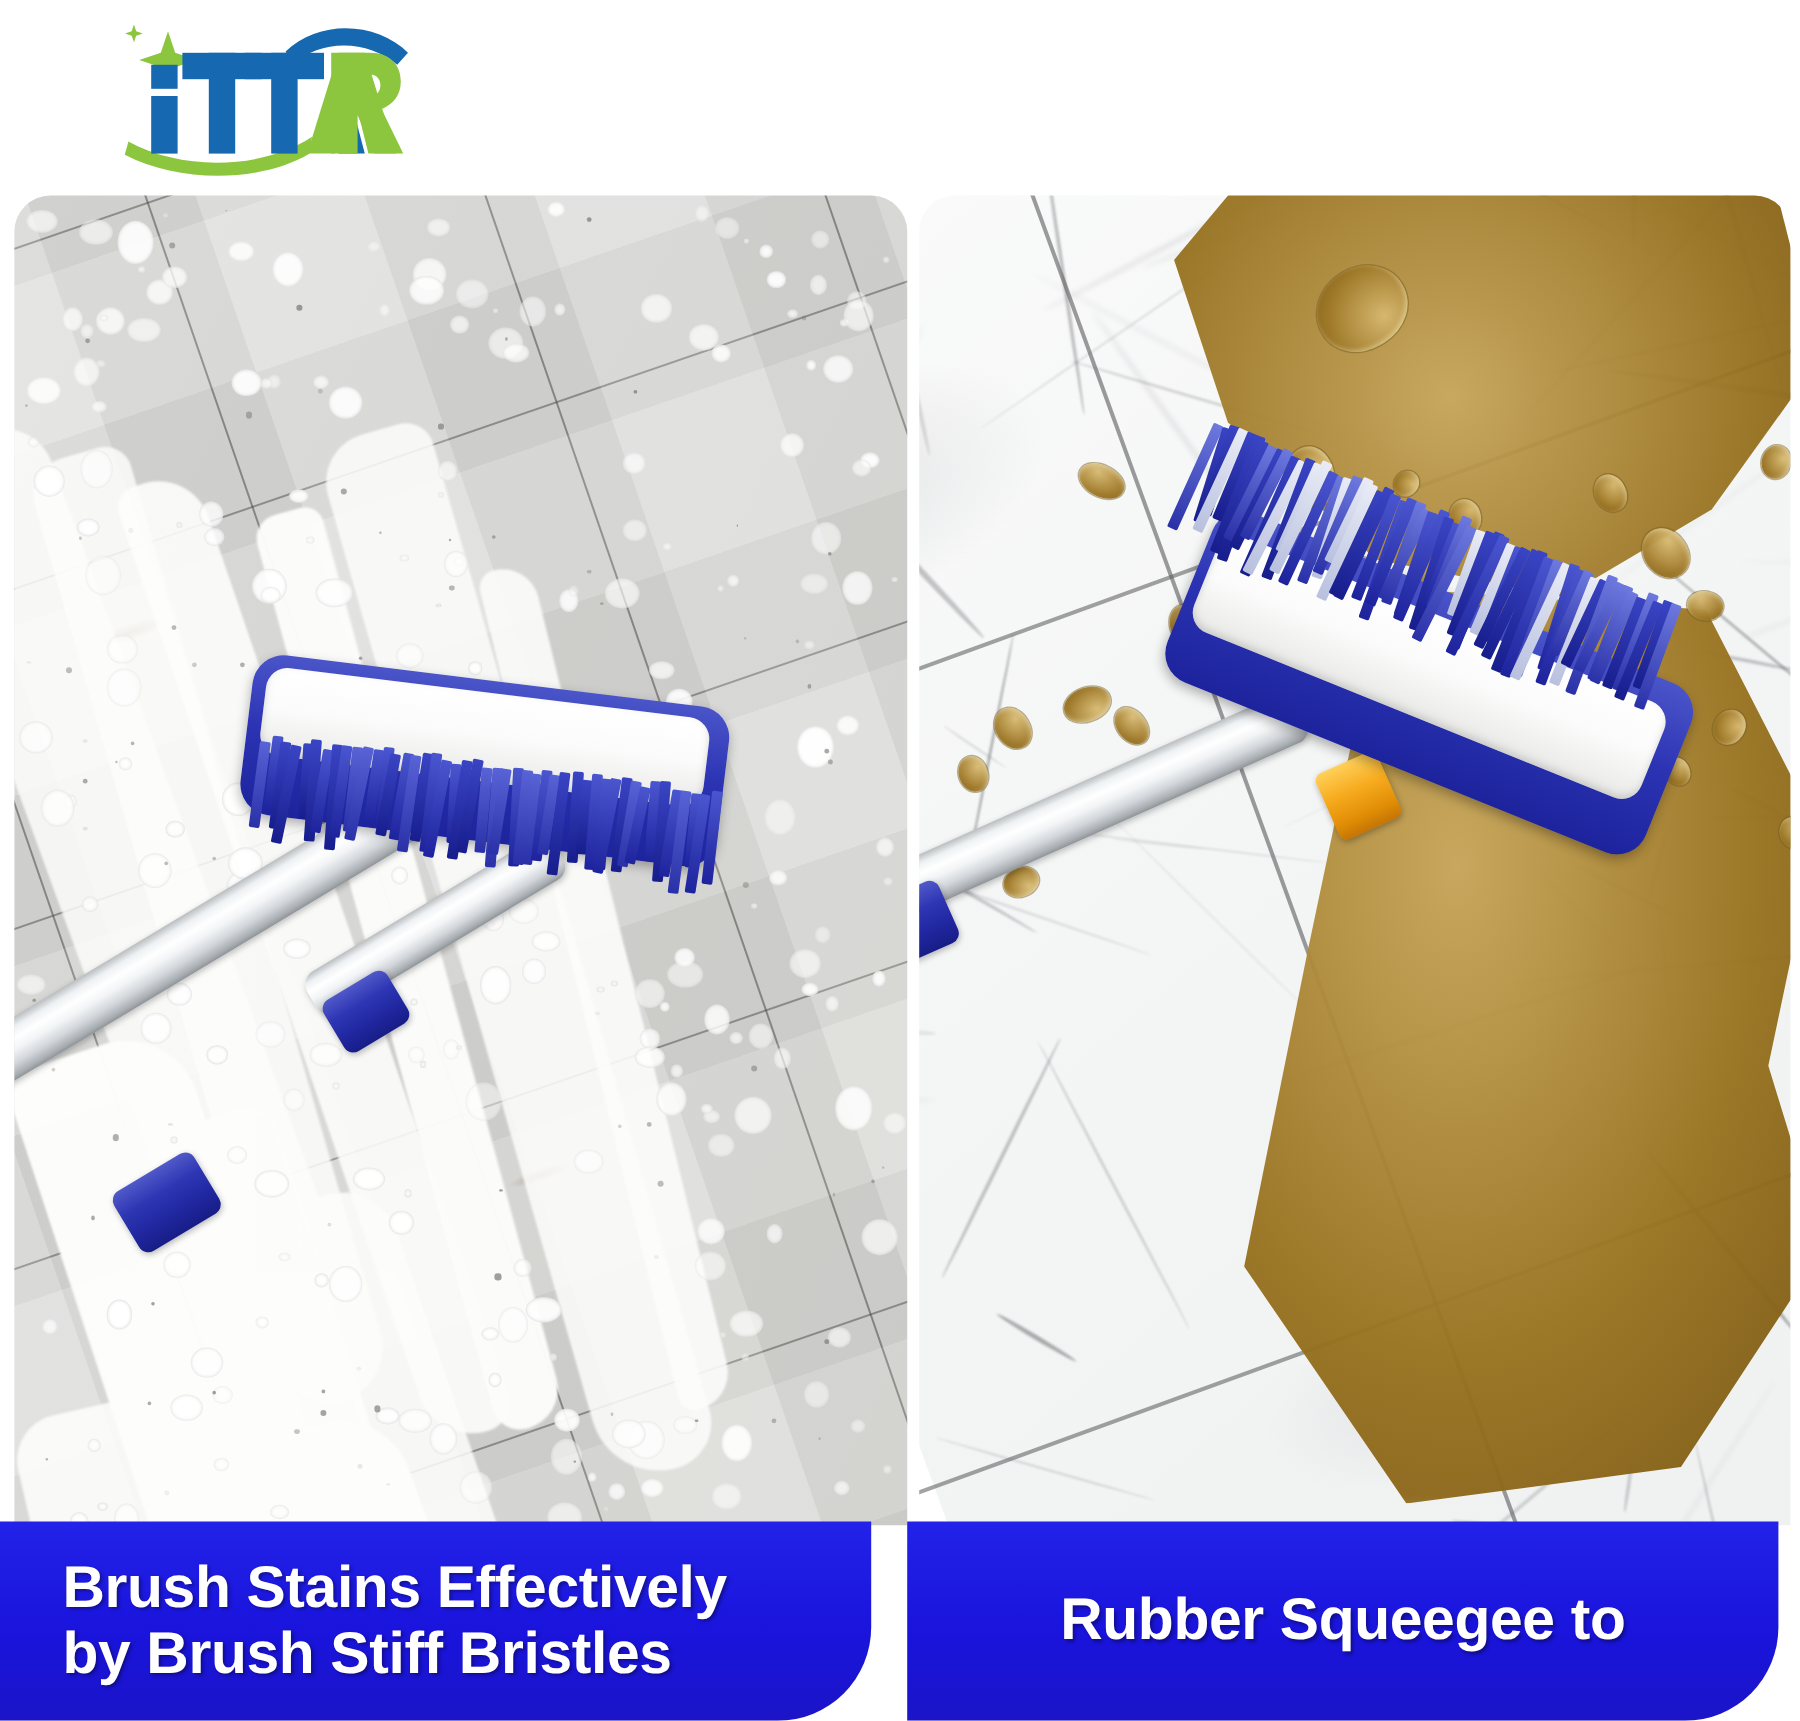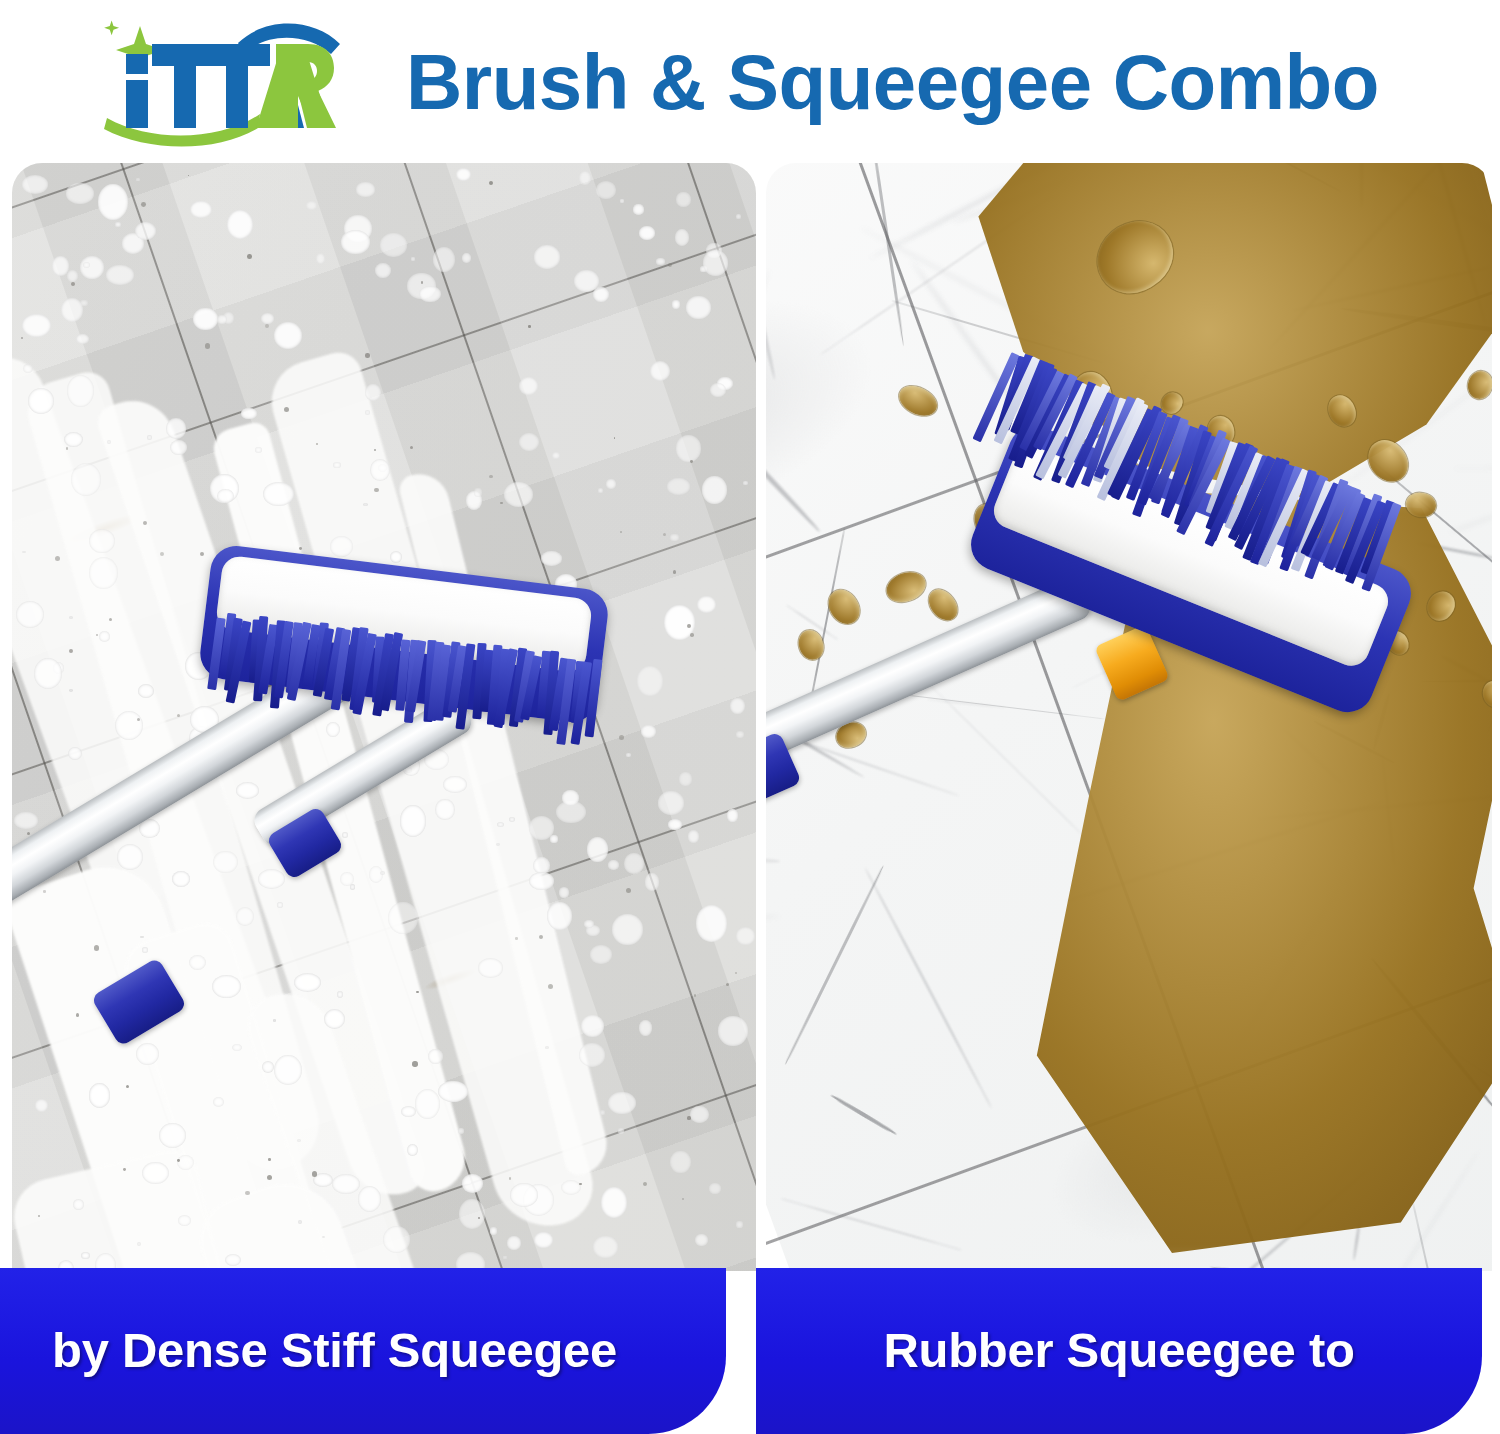--- a/index.html
+++ b/index.html
@@ -242,21 +242,20 @@
 
       <path d="M204 118 L230 34 L252 34 L278 118 L255 118 L241 62 L227 118 Z" fill="#8cc63e"></path>
 
       <path d="M230 118 L241 76 L252 118 Z" fill="#1669b0"></path>
 
       <path d="M264 34 L296 34 C314 34 322 45 322 58 C322 69 316 77 306 81 L324 118 L300 118 L286 86 L286 118 L264 118 Z
                M286 52 L286 70 L296 70 C302 70 305 66 305 61 C305 56 302 52 296 52 Z" fill="#8cc63e" transform="translate(-40,0)"></path>
     </svg>
   </div>
 
-  <div class="title">Brush &amp; Squeegee Combo</div>
 </div>
 
 <div class="panels">
 
   <div class="panel panel-left">
 
     <div class="tile-floor">
       <div class="tile-grid"></div>
       <div class="tile-shade"></div>
       <div class="tile-grime"></div>
@@ -846,19 +845,20 @@
           <div class="bristle" style="left: 408.516px; top: 2.03894px; width: 9px; height: 77.1267px; background: linear-gradient(rgb(58, 69, 196) 0%, rgb(23, 29, 140) 100%); transform: rotate(-1.98766deg);"></div>
           <div class="bristle" style="left: 415.63px; top: 1.52688px; width: 9px; height: 91.5276px; background: linear-gradient(rgb(109, 121, 222) 0%, rgb(42, 49, 168) 100%); transform: rotate(-1.78865deg);"></div>
         </div>
     </div>
   </div>
 </div>
 
 <div class="captions">
 
   <div class="caption caption-left">
-    <div class="caption-line">by Dense Stiff Squeegee</div>
+    <div class="caption-line">Brush Stains Effectively</div>
+    <div class="caption-line">by Brush Stiff Bristles</div>
   </div>
 
   <div class="caption caption-right">
     <div class="caption-line">Rubber Squeegee to</div>
   </div>
 </div>
 
 </body></html>

